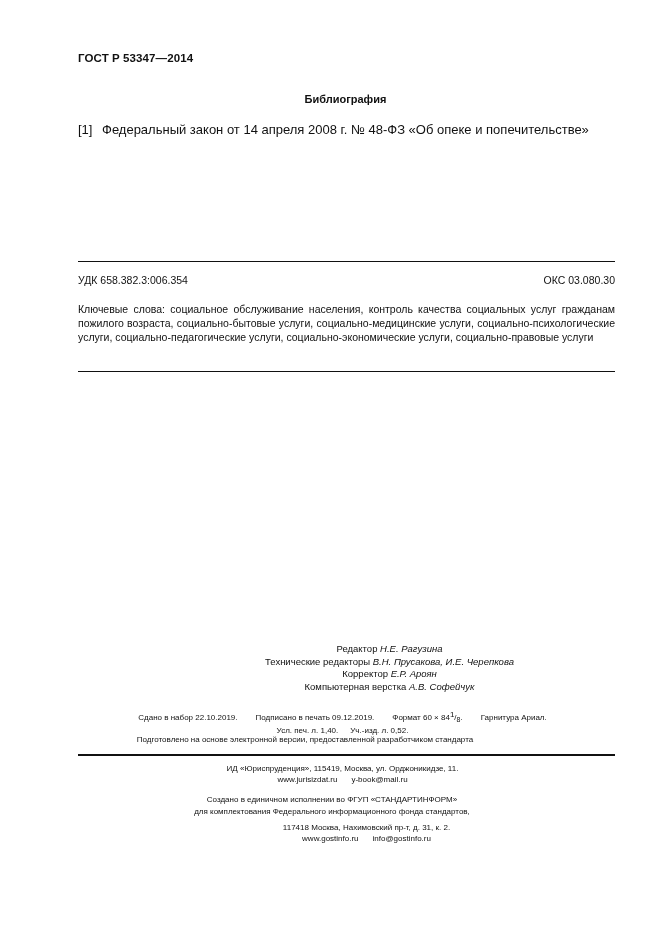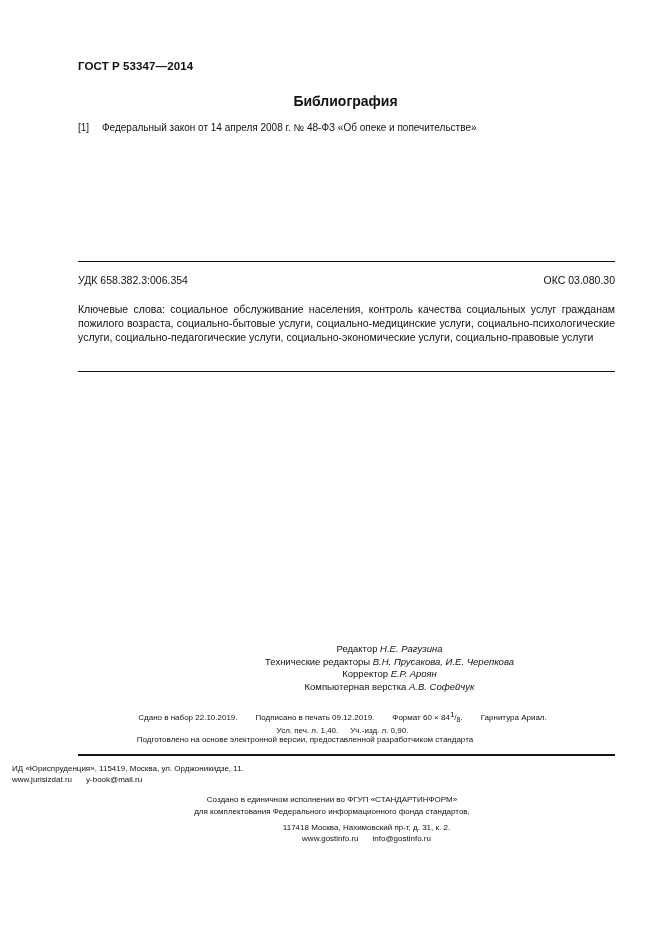--- a/index.html
+++ b/index.html
@@ -10,33 +10,33 @@
     body {
       width: 661px;
       height: 935px;
       position: relative;
       overflow: hidden;
       font-family: "Liberation Sans", sans-serif;
       color: #111111;
     }
     .abs { position: absolute; }
     .std-code {
-      left: 78px; top: 60px;
+      left: 78px; top: 52px;
       font-size: 11.5px; font-weight: bold;
       letter-spacing: 0.1px;
     }
     .section-title {
       left: 0; width: 661px; top: 93px;
       text-align: center;
-      font-size: 14px; font-weight: bold;
+      font-size: 11px; font-weight: bold;
     }
     .section-title span { position: relative; left: 15px; }
     .bib-item {
       left: 78px; top: 122px;
-      font-size: 10px;
+      font-size: 13px;
     }
     .bib-item .num { display: inline-block; width: 24px; }
     .rule {
       left: 78px; width: 537px; height: 1.3px;
       background: #111111;
     }
     .rule.thick { height: 1.8px; }
     .udk {
       left: 78px; top: 274px; font-size: 10.5px;
     }
@@ -64,21 +64,21 @@
     .imprint .gap { display: inline-block; width: 18px; }
     .imprint sup { font-size: 8px; vertical-align: 3px; }
     .imprint sub { font-size: 7px; vertical-align: -2px; }
     .prepared {
       left: 0; width: 586px; top: 735px;
       text-align: center; font-size: 8px;
     }
     .prepared span { position: relative; left: 12px; }
     .publisher {
       left: 0; width: 661px; top: 763px;
-      text-align: left; font-size: 8px; line-height: 11px;
+      text-align: center; font-size: 8px; line-height: 11px;
     }
     .publisher .line { position: relative; left: 12px; }
     .publisher .gap { display: inline-block; width: 14px; }
     .standinform {
       left: 0; width: 640px; top: 794px;
       text-align: center; font-size: 8px; line-height: 12px;
     }
     .standinform .line { position: relative; left: 12px; }
     .address {
       left: 0; width: 661px; top: 822px;
@@ -122,21 +122,21 @@
   <div class="line">
     <span>Компьютерная верстка</span> <i>А.В. Софейчук</i>
   </div>
 </div>
 
 <div class="abs imprint">
   <div class="line">
     <span>Сдано в набор 22.10.2019.</span><span class="gap"></span><span>Подписано в печать 09.12.2019.</span><span class="gap"></span><span><span>Формат 60 × 84</span><sup>1</sup><span>/</span><sub>8</sub><span>.</span></span><span class="gap"></span><span>Гарнитура Ариал.</span>
   </div>
   <div class="line">
-    <span>Усл. печ. л. 1,40.</span><span class="gap" style="width:12px"></span><span>Уч.-изд. л. 0,90.</span>
+    <span>Усл. печ. л. 1,40.</span><span class="gap" style="width:12px"></span><span>Уч.-изд. л. 0,52.</span>
   </div>
 </div>
 
 <div class="abs prepared">
   <span>Подготовлено на основе электронной версии, предоставленной разработчиком стандарта</span>
 </div>
 
 <div class="abs rule thick" style="top:754px;"></div>
 
 <div class="abs publisher">

